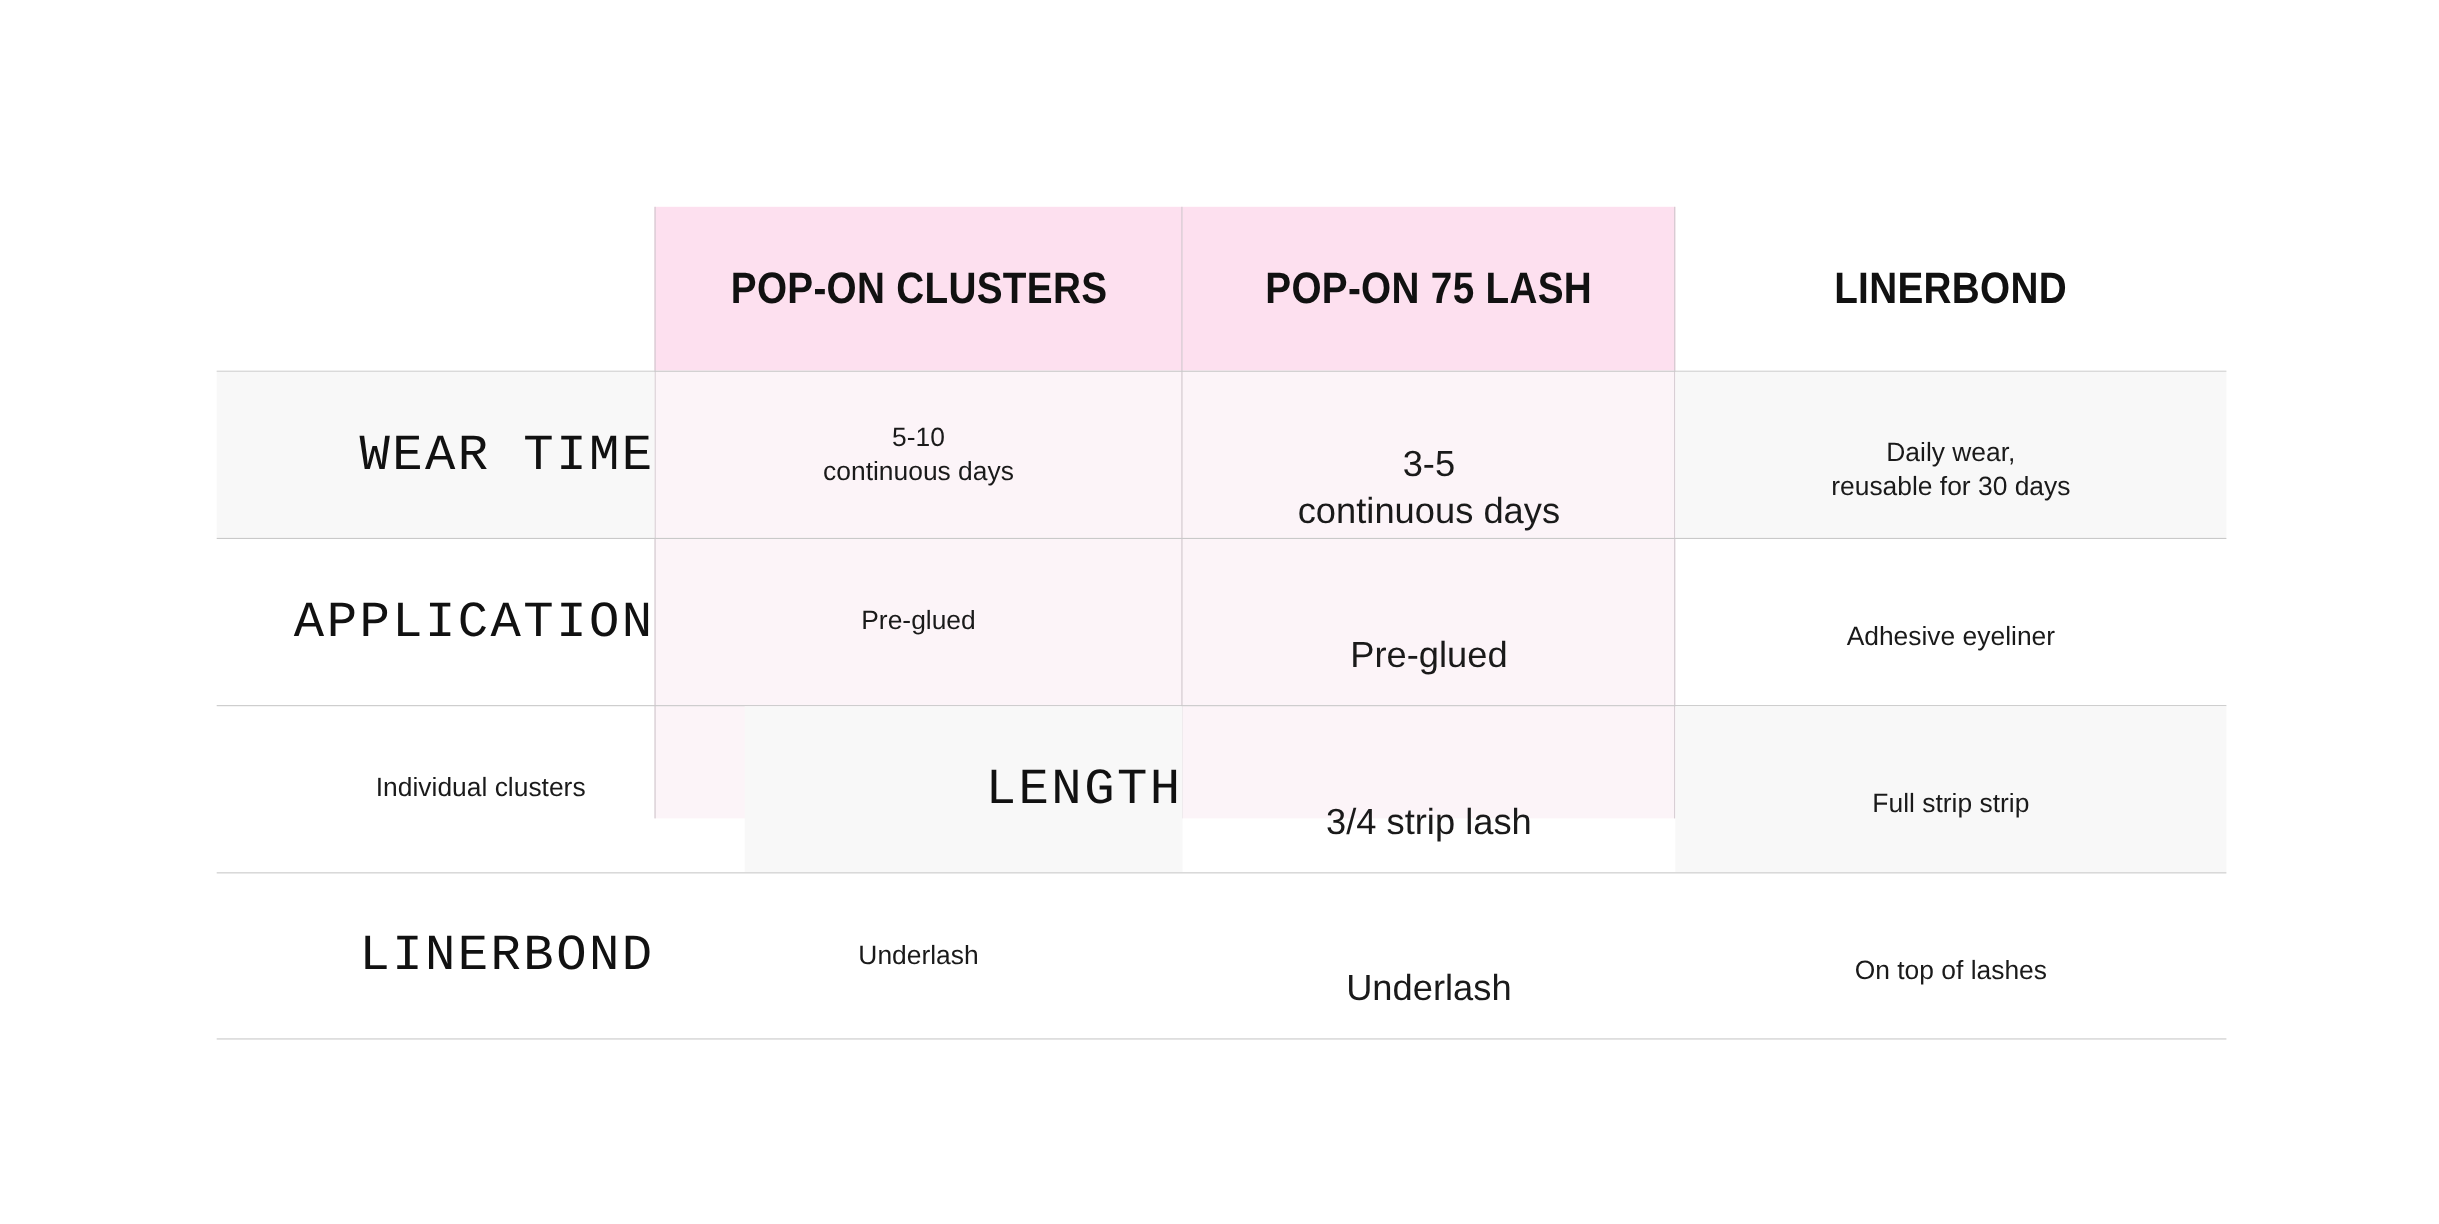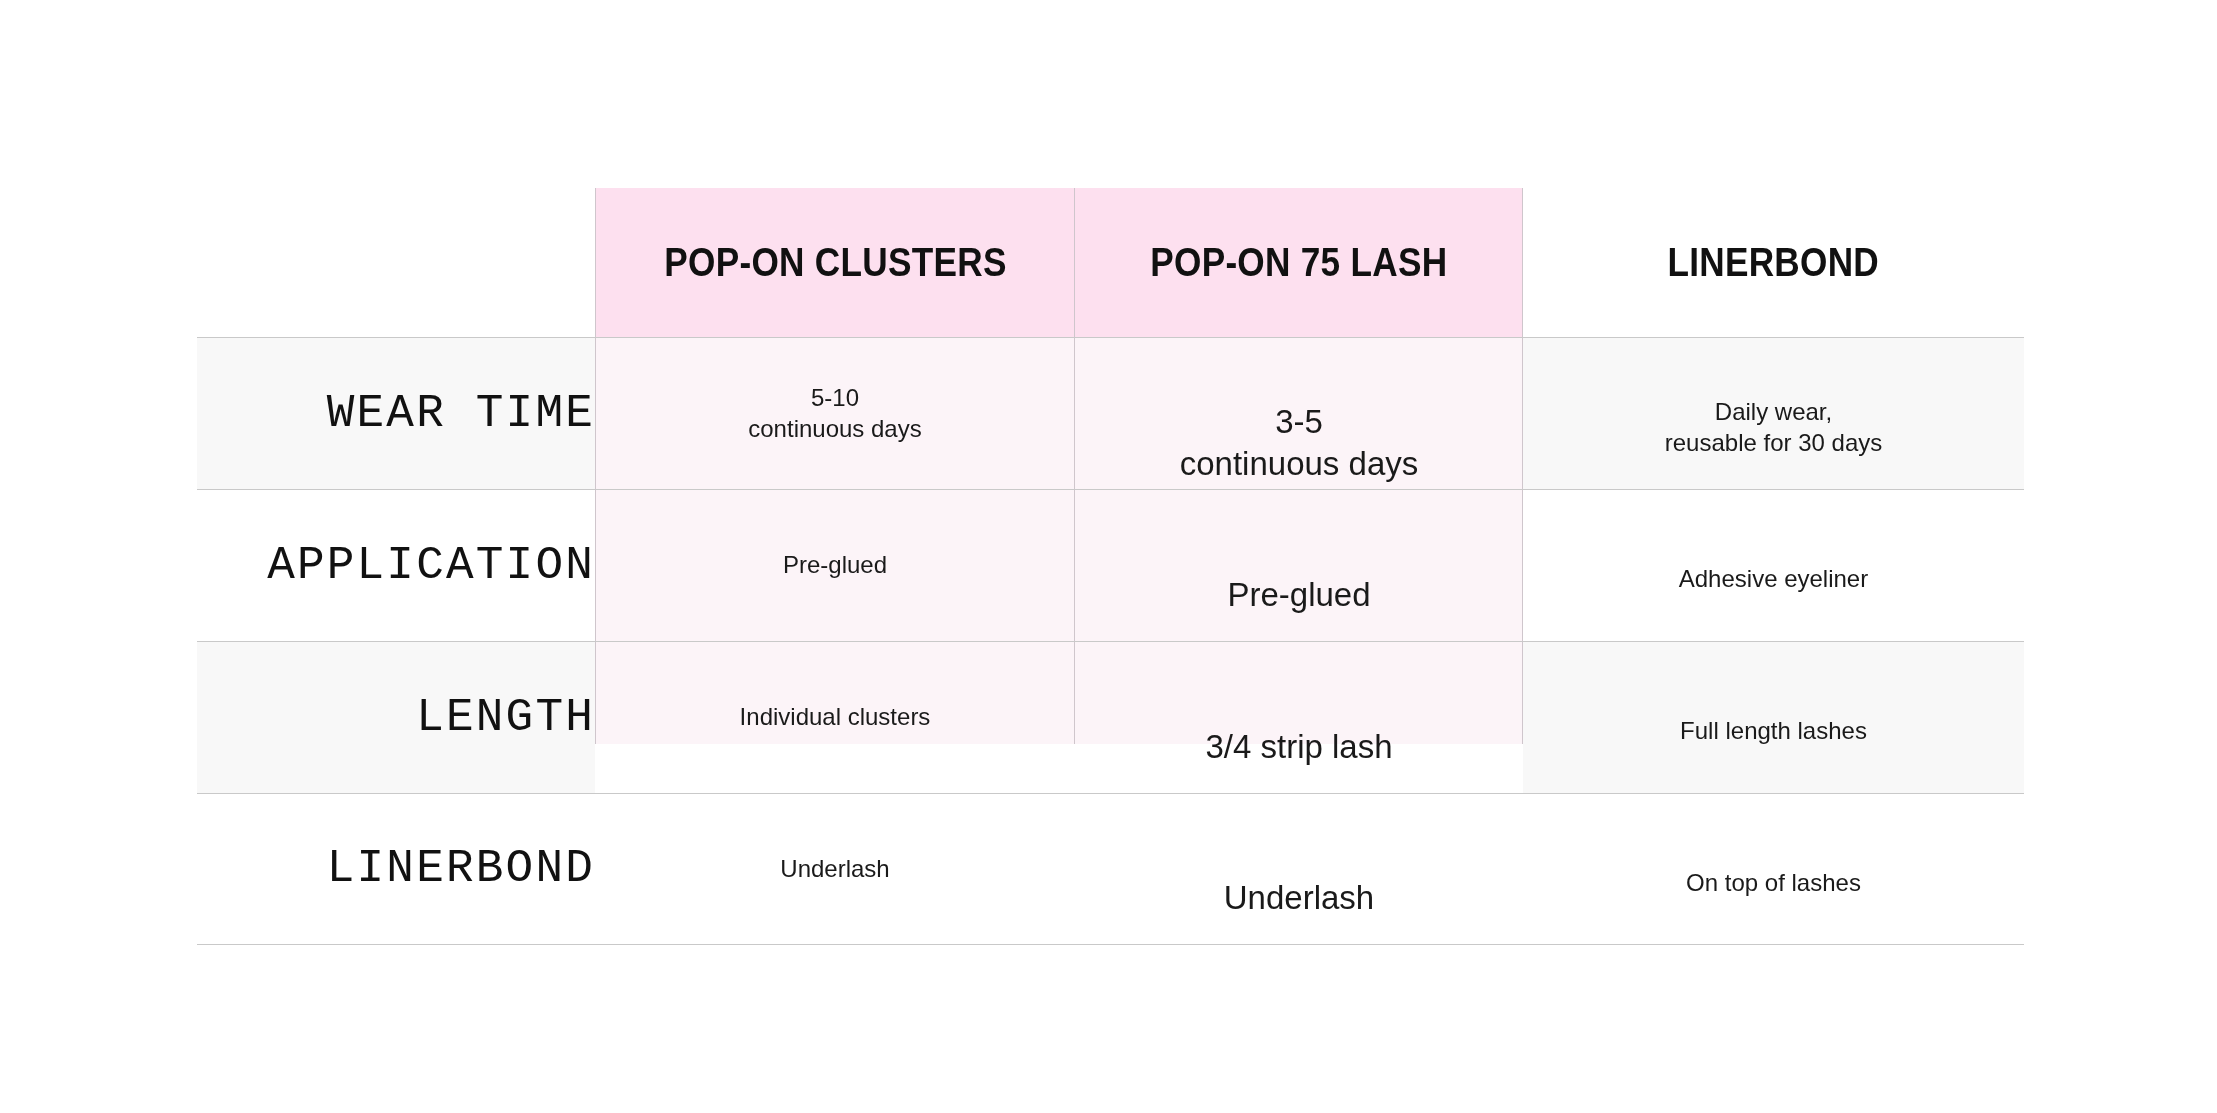--- a/index.html
+++ b/index.html
@@ -201,29 +201,29 @@
       </div>
       <div class="cell c2">
         <span class="val">Pre-glued</span>
       </div>
       <div class="cell c3">
         <span class="val">Adhesive eyeliner</span>
       </div>
     </div>
 
     <div class="row body stripe">
+      <div class="cell c1">
+        <span class="val">Individual clusters</span>
+      </div>
       <div class="cell c-label">LENGTH</div>
-      <div class="cell c1">
-        <span class="val">Individual clusters</span>
-      </div>
       <div class="cell c2">
         <span class="val">3/4 strip lash</span>
       </div>
       <div class="cell c3">
-        <span class="val">Full length lashes</span>
+        <span class="val">Full strip strip</span>
       </div>
     </div>
 
     <div class="row body last">
       <div class="cell c-label">LINERBOND</div>
       <div class="cell c1">
         <span class="val">Underlash</span>
       </div>
       <div class="cell c2">
         <span class="val">Underlash</span>

